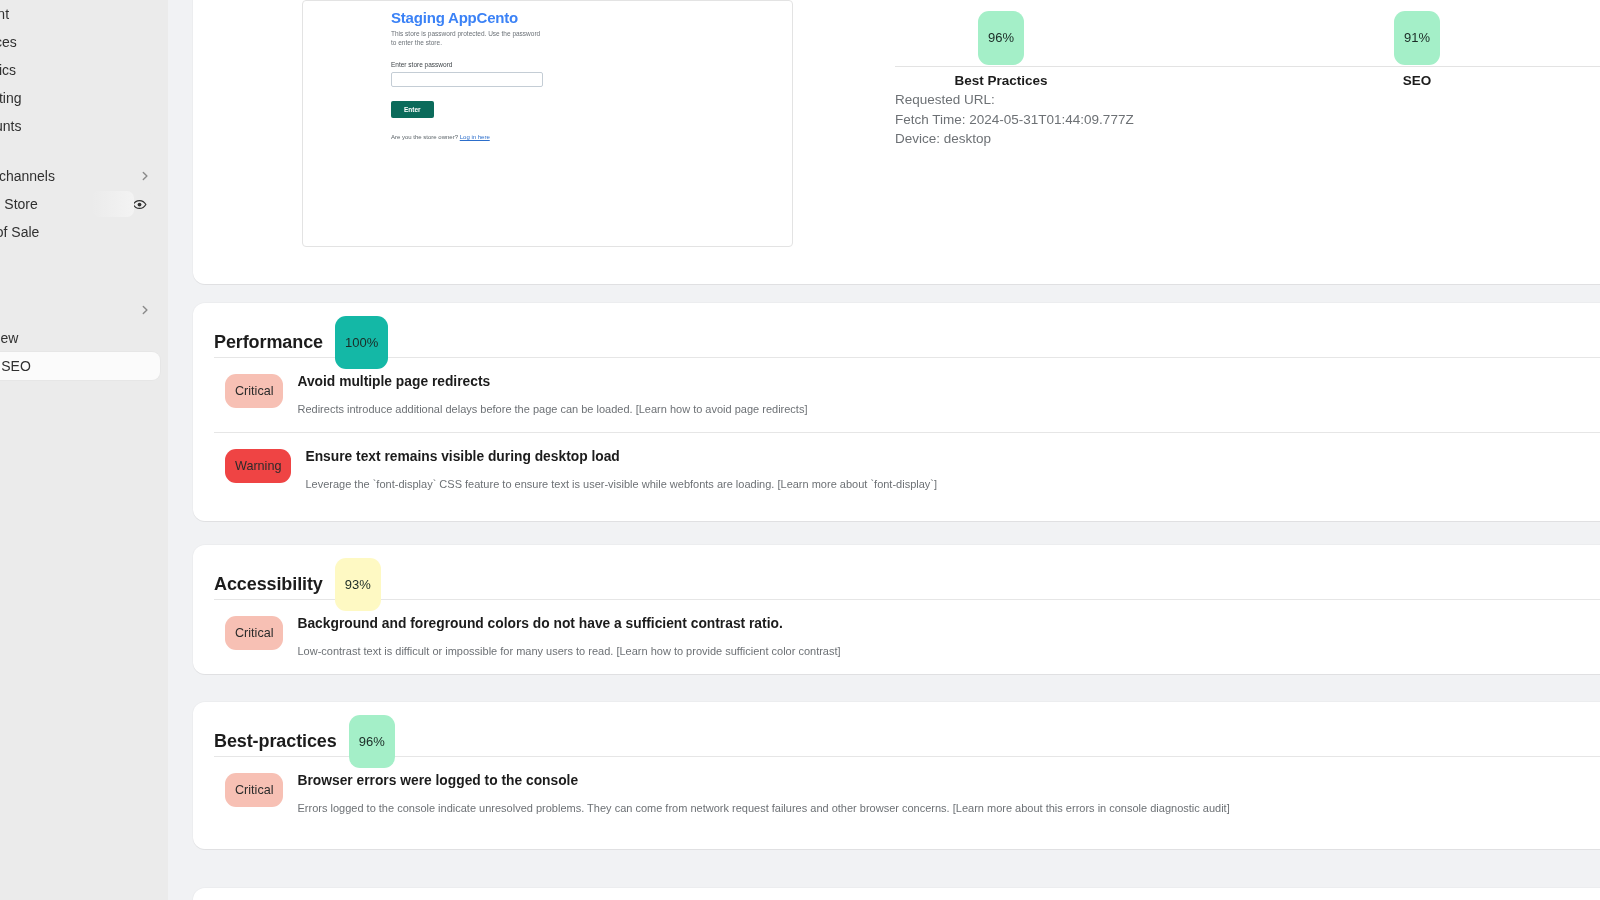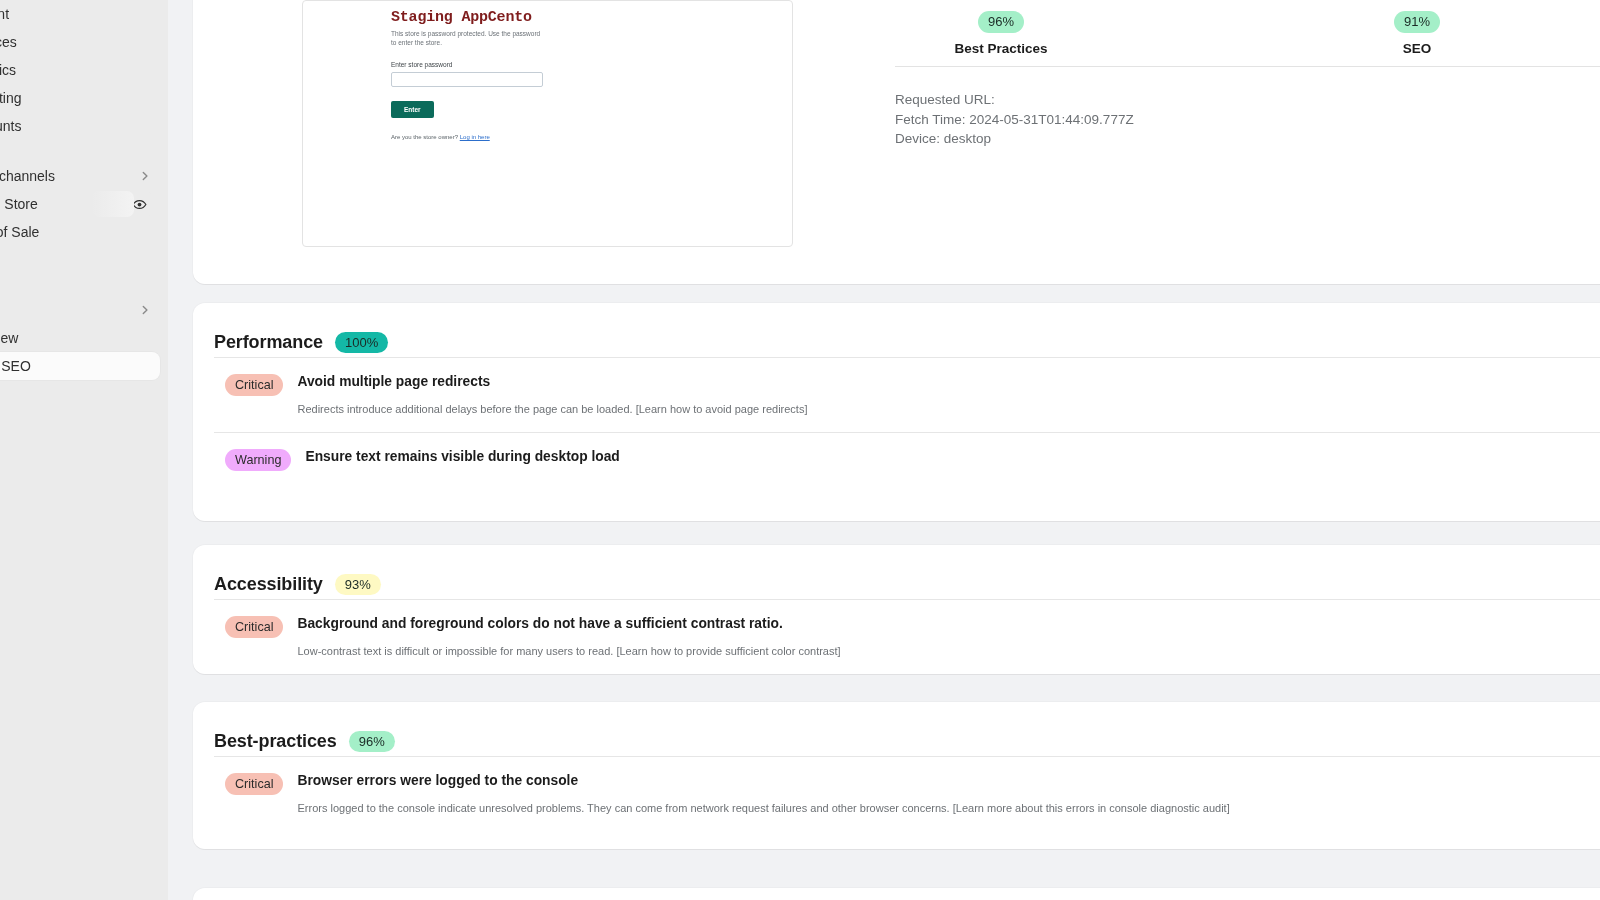--- a/index.html
+++ b/index.html
@@ -114,24 +114,24 @@
     border-radius: 4px;
     background: #ffffff;
     overflow: hidden;
   }
   .pv {
     position: absolute;
     left: 88px; top: 8px;
     width: 360px;
   }
   .pv-title {
-    font-family: Liberation Mono, monospace;
+    font-family: Liberation Sans, sans-serif;
     font-size: 15px;
     font-weight: 700;
-    color: #7f1d1d;
+    color: #3b82f6;
     letter-spacing: -0.2px;
     margin-bottom: 3px;
   }
   .pv-sub {
     font-size: 6.5px;
     line-height: 1.45;
     color: #6b7177;
     width: 152px;
     margin-bottom: 13px;
   }
@@ -220,21 +220,21 @@
     height: 54px;
   }
   .sec-title {
     font-size: 18px;
     font-weight: 700;
     color: #1c1c1c;
     letter-spacing: -0.1px;
   }
   .sec-pill {
     display: inline-block;
-    padding: 3px 10px;
+    padding: 19px 10px;
     border-radius: 11px;
     font-size: 13px;
     color: #1b2b26;
   }
 
   .audit-rule {
     height: 1px;
     background: #e6e6e6;
     margin: 0 0 0 21px;
   }
@@ -242,28 +242,28 @@
   .audit {
     display: flex;
     align-items: flex-start;
     gap: 14px;
     padding: 14px 21px 14px 32px;
   }
   .sev {
     flex: none;
     min-width: 56px;
     text-align: center;
-    padding: 4px 10px;
+    padding: 10px 10px;
     border-radius: 11px;
     font-size: 12.6px;
     color: #2b2b2b;
     margin-top: 2px;
   }
   .sev.critical { background: #f7c0b4; }
-  .sev.warning  { background: #f0abfc; }
+  .sev.warning  { background: #ef4444; }
 
   .audit-body { min-width: 0; }
   .audit-title {
     font-size: 13.8px;
     font-weight: 700;
     color: #1c1c1c;
     line-height: 1.45;
     white-space: nowrap;
   }
   .audit-desc {
@@ -404,20 +404,21 @@
         <div class="audit-body">
           <div class="audit-title">Avoid multiple page redirects</div>
           <div class="audit-desc">Redirects introduce additional delays before the page can be loaded. [Learn how to avoid page redirects]</div>
         </div>
       </div>
       <div class="audit-rule"></div>
       <div class="audit">
         <span class="sev warning">Warning</span>
         <div class="audit-body">
           <div class="audit-title">Ensure text remains visible during desktop load</div>
+          <div class="audit-desc">Leverage the `font-display` CSS feature to ensure text is user-visible while webfonts are loading. [Learn more about `font-display`]</div>
         </div>
       </div>
     </section>
 
     <section class="card" id="card-accessibility">
       <div class="sec-head">
         <span class="sec-title">Accessibility</span>
         <span class="sec-pill" style="background:#fef9c3">93%</span>
       </div>
       <div class="audit-rule"></div>

